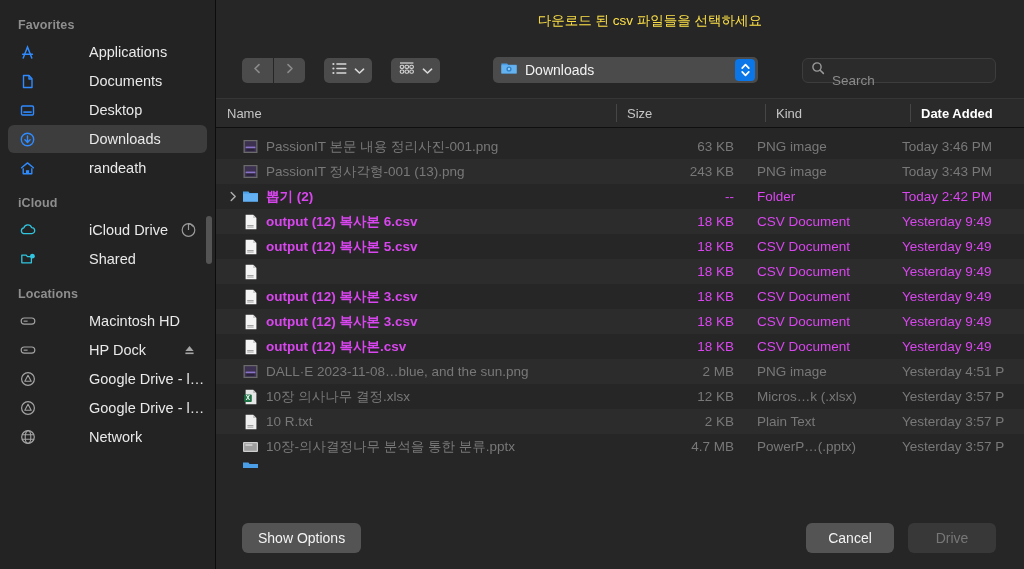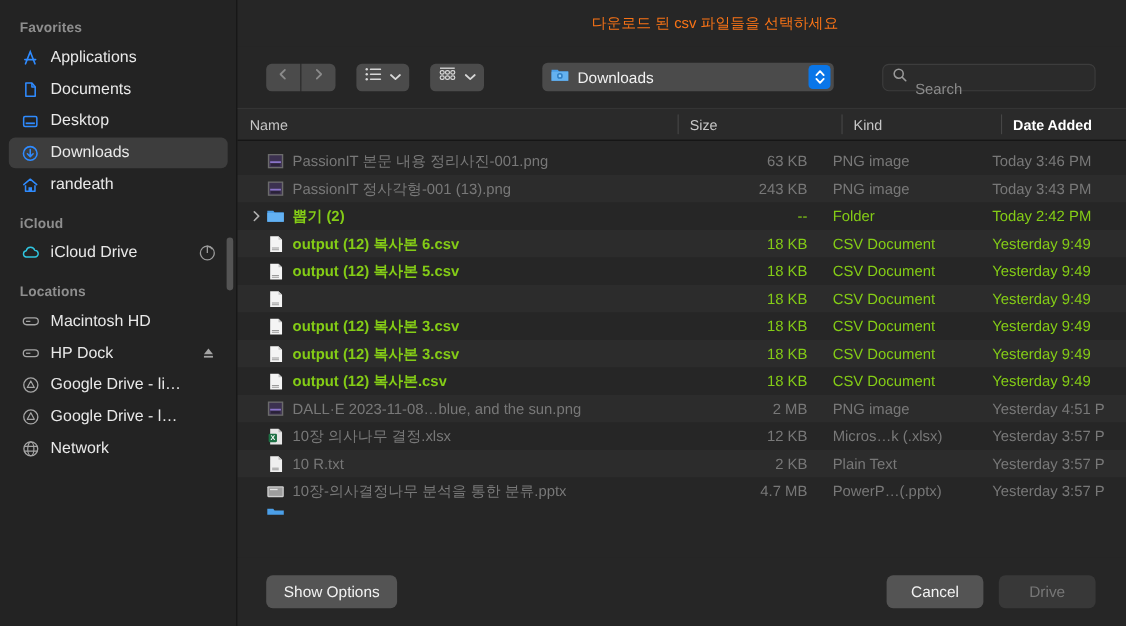--- a/index.html
+++ b/index.html
@@ -38,20 +38,21 @@
     display: flex;
     align-items: center;
     height: 28px;
     margin: 1px 8px;
     padding-left: 10px;
     border-radius: 6px;
     color: #e9e9e9;
     font-size: 14.5px;
     white-space: nowrap;
     position: relative;
+    gap: 43px;
   }
   .sb-item.selected { background: #3d3d3d; }
   .sb-ic {
     width: 19px; height: 19px;
     flex: 0 0 19px;
     margin-right: 9px;
     display: flex; align-items: center; justify-content: center;
   }
   .sb-ic svg { display: block; }
   .sb-label { overflow: hidden; text-overflow: ellipsis; }
@@ -72,21 +73,21 @@
   .titlebar {
     height: 42px;
     display: flex;
     align-items: center;
     justify-content: center;
     background: #262626;
     flex: 0 0 42px;
   }
   .title-text {
     font-size: 13.5px;
-    color: #f97316;
+    color: #fde047;
     margin-left: 60px;
   }
 
   .toolbar {
     height: 56px;
     flex: 0 0 56px;
     display: flex;
     align-items: center;
     padding: 0 28px 0 26px;
     background: #262626;
@@ -179,21 +180,21 @@
     flex: 1 1 auto;
     overflow: hidden;
     background: #262626;
     position: relative;
   }
   .frow {
     display: flex;
     height: 25px;
     align-items: center;
     font-size: 13.5px;
-    color: #84cc16;
+    color: #d946ef;
   }
   .frow.alt { background: #2c2c2c; }
   .frow.dim { color: #787878; }
   .frow.partial-top { height: 6px; overflow: hidden; align-items: flex-end; }
   .frow.partial-bot { height: 9px; overflow: hidden; align-items: flex-start; }
 
   .c-name {
     width: 400px; flex: 0 0 400px;
     display: flex; align-items: center;
     padding-left: 11px;
@@ -319,20 +320,29 @@
         </span>
         <span class="sb-label">iCloud Drive</span>
         <span class="sb-trail">
           <svg width="17" height="17" viewBox="0 0 17 17">
               <circle cx="8.5" cy="8.5" r="6.3" stroke="#9a9a9a" stroke-width="1.2" fill="none"></circle>
               <path d="M8.5 8.5 V2.2 A6.3 6.3 0 0 1 13 5" stroke="#9a9a9a" stroke-width="1.2" fill="none"></path>
             </svg>
         </span>
       </div>
 
+      <div class="sb-item">
+        <span class="sb-ic">
+          <svg width="18" height="18" viewBox="0 0 18 18">
+              <path d="M2.8 5.2 H7.2 L8.4 6.6 H12.4 V12.8 H2.8 Z" stroke="#30c6e0" stroke-width="1.3" fill="none" stroke-linejoin="round"></path>
+              <circle cx="13.4" cy="6.2" r="2.4" fill="#30c6e0"></circle>
+            </svg>
+        </span>
+        <span class="sb-label">Shared</span>
+      </div>
     </div>
 
     <div class="sb-group">
       <div class="sb-group-title">Locations</div>
 
       <div class="sb-item">
         <span class="sb-ic">
           <svg width="18" height="18" viewBox="0 0 18 18">
               <rect x="2.2" y="6" width="13.6" height="6.2" rx="3.1" stroke="#a5a5a5" stroke-width="1.2" fill="none"></rect>
               <rect x="4.6" y="8.6" width="4" height="1.1" fill="#a5a5a5"></rect>

